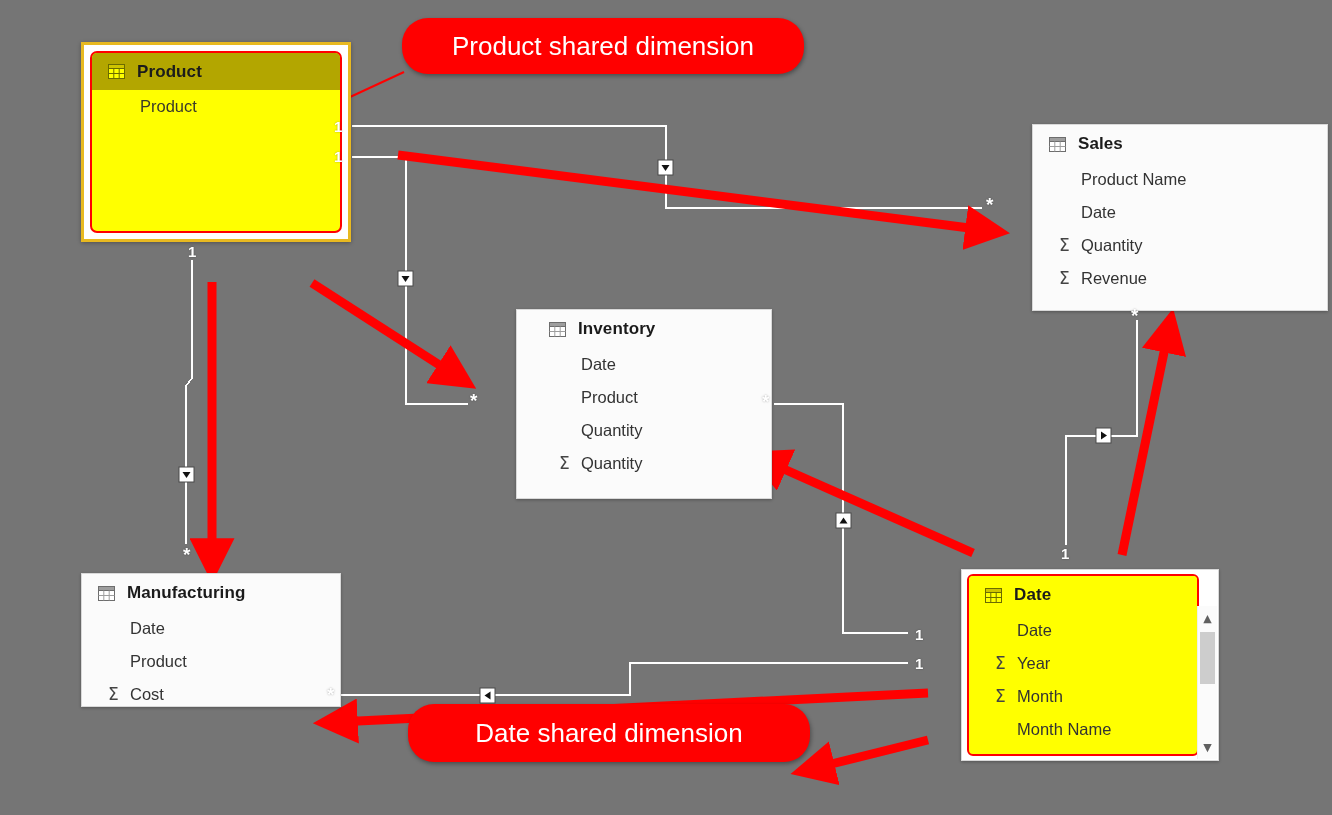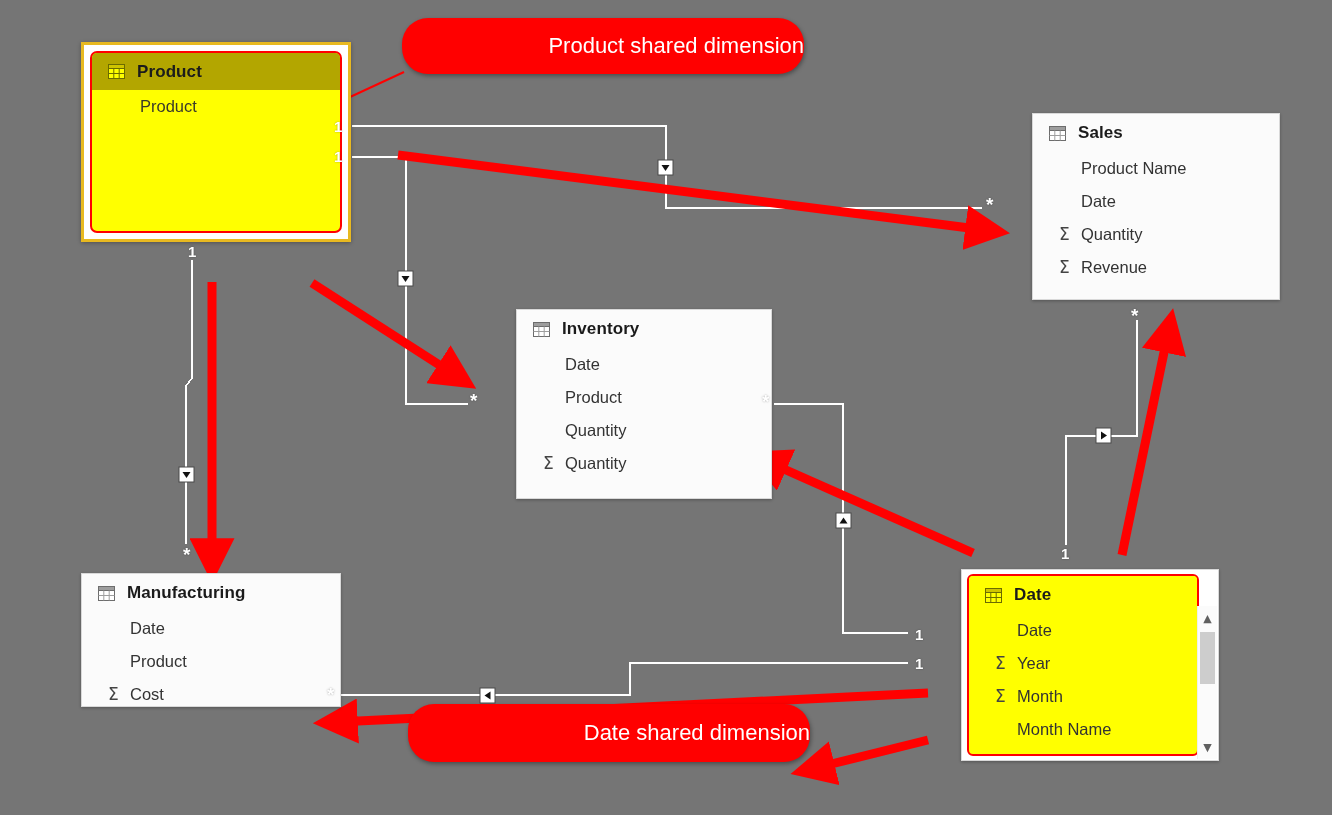--- a/index.html
+++ b/index.html
@@ -102,24 +102,24 @@
     overflow: hidden;
   }
   #tbl-product .tbl-head {
     background: #b3a600;
     height: 37px;
   }
   #tbl-product .tbl-title { color: #1b1b1b; }
   #tbl-product .field { color: #3a3a2a; }
 
   
-  #tbl-sales { left: 1008px; top: 113px; width: 248px; height: 187px; }
-
-  
-  #tbl-inventory { left: 492px; top: 309px; width: 256px; height: 190px; }
+  #tbl-sales { left: 1008px; top: 124px; width: 296px; height: 187px; }
+
+  
+  #tbl-inventory { left: 492px; top: 309px; width: 256px; height: 190px; padding-left: 16px; }
 
   
   #tbl-manufacturing { left: 57px; top: 573px; width: 260px; height: 134px; }
 
   
   #tbl-date {
     left: 937px; top: 569px;
     width: 258px; height: 192px;
     background: #ffffff;
     border: 1px solid #d9d9d9;
@@ -161,23 +161,23 @@
     background: #cdcdcd;
   }
 
   
   .callout {
     position: absolute;
     background: #ff0000;
     border-radius: 26px;
     display: flex;
     align-items: center;
-    justify-content: flex-end;
+    justify-content: center;
     color: #ffffff;
-    font-size: 22px;
+    font-size: 26px;
     box-shadow: 1px 2px 4px rgba(0,0,0,0.35);
   }
   #callout-product { left: 402px; top: 18px; width: 402px; height: 56px; }
   #callout-date   { left: 408px; top: 704px; width: 402px; height: 58px; }
 
   
   .card-label {
     position: absolute;
     color: #ffffff;
     font-size: 15px;

